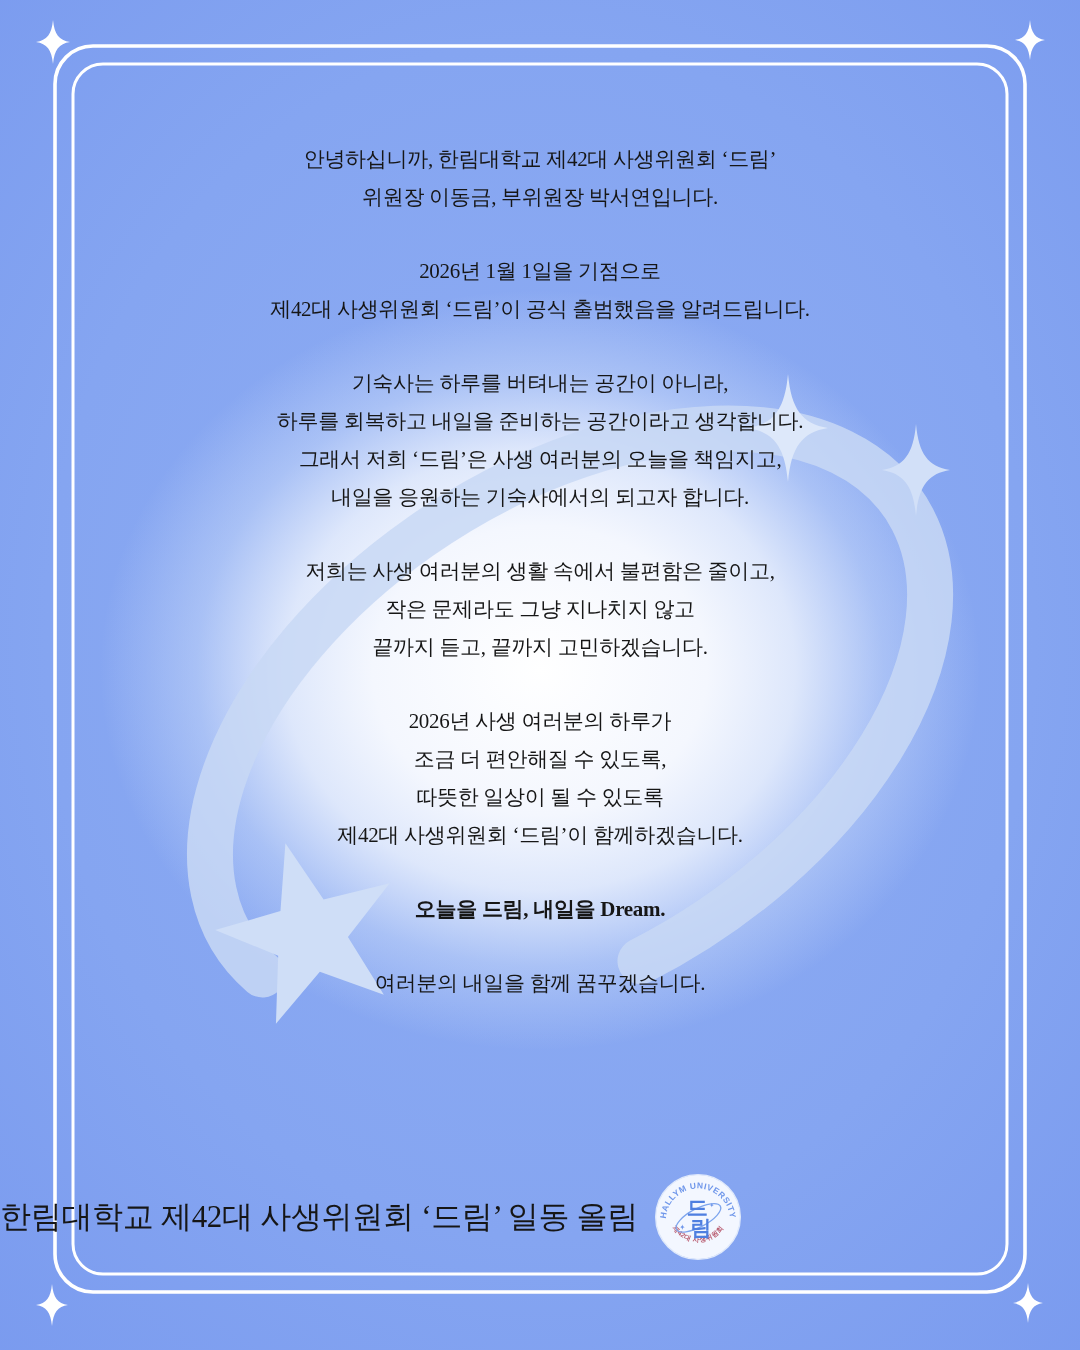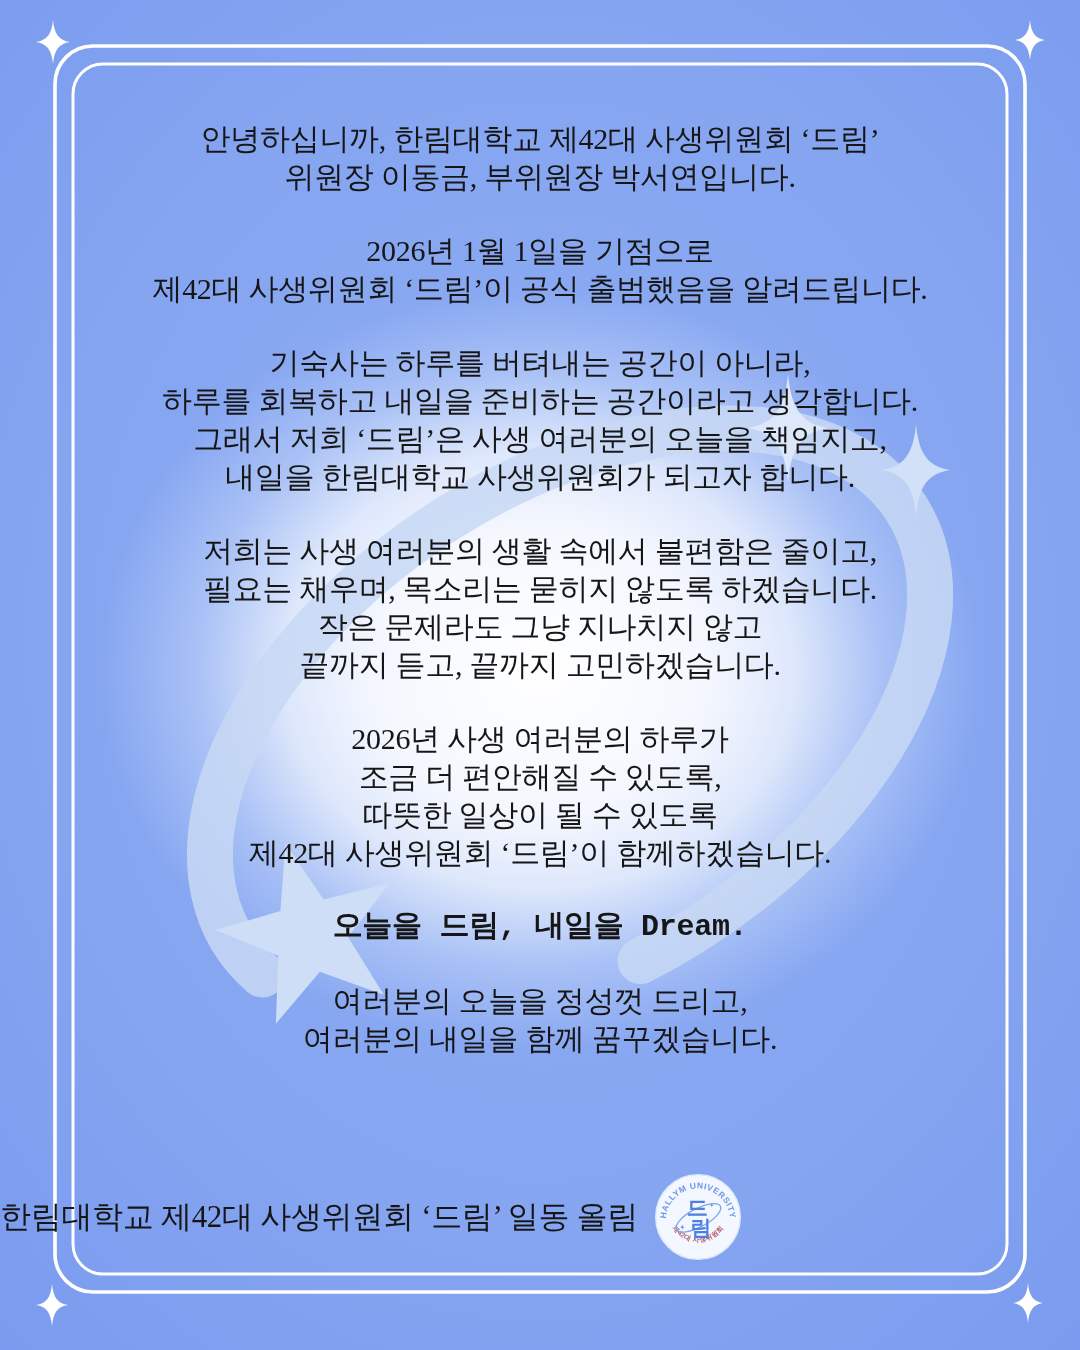--- a/index.html
+++ b/index.html
@@ -13,29 +13,29 @@
         #ffffff 0%, #f4f7fe 38%, rgba(236,242,253,0.85) 58%,
         rgba(214,228,251,0.42) 78%, rgba(195,214,249,0) 100%),
       radial-gradient(ellipse 950px 1150px at 540px 640px,
         #8fadf3 0%, #85a5f1 52%, #7596ee 100%);
   }
   svg.decor, svg.frame {
     position:absolute; left:0; top:0; width:1080px; height:1350px;
     pointer-events:none;
   }
   .content {
-    position:absolute; left:90px; right:90px; top:120px;
+    position:absolute; left:90px; right:90px; top:140px;
     text-align:center;
     color:#161616;
-    font-size:30px;
+    font-size:21px;
     line-height:38px;
     letter-spacing:-0.3px;
   }
   .para { margin:0 0 36px 0; }
-  .slogan { font-weight:bold;font-family:Liberation Mono, monospace; }
+  .slogan { font-weight:bold; }
   .footer {
     position:absolute; left:0; right:0; top:1170px; height:94px;
     display:flex; align-items:center; justify-content:flex-start; gap:14px;
     color:#161616; font-size:31px; letter-spacing:-0.3px;
   }
   .logo { width:92px; height:92px; flex:0 0 auto; }
 </style>
 </head>
 <body>
 
@@ -72,41 +72,39 @@
 
     <div class="para">
       <div>2026년 1월 1일을 기점으로</div>
       <div>제42대 사생위원회 ‘드림’이 공식 출범했음을 알려드립니다.</div>
     </div>
 
     <div class="para">
       <div>기숙사는 하루를 버텨내는 공간이 아니라,</div>
       <div>하루를 회복하고 내일을 준비하는 공간이라고 생각합니다.</div>
       <div>그래서 저희 ‘드림’은 사생 여러분의 오늘을 책임지고,</div>
-      <div>내일을 한림대학교 사생위원회가 되고자 합니다.</div>
+      <div>내일을 응원하는 기숙사에서의 되고자 합니다.</div>
     </div>
 
     <div class="para">
       <div>저희는 사생 여러분의 생활 속에서 불편함은 줄이고,</div>
-      <div>필요는 채우며, 목소리는 묻히지 않도록 하겠습니다.</div>
       <div>작은 문제라도 그냥 지나치지 않고</div>
       <div>끝까지 듣고, 끝까지 고민하겠습니다.</div>
     </div>
 
     <div class="para">
       <div>2026년 사생 여러분의 하루가</div>
       <div>조금 더 편안해질 수 있도록,</div>
       <div>따뜻한 일상이 될 수 있도록</div>
       <div>제42대 사생위원회 ‘드림’이 함께하겠습니다.</div>
     </div>
 
     <div class="para slogan">오늘을 드림, 내일을 Dream.</div>
 
     <div class="para">
-      <div>여러분의 오늘을 정성껏 드리고,</div>
       <div>여러분의 내일을 함께 꿈꾸겠습니다.</div>
     </div>
 
   </main>
 
   <div class="footer">
     <div>한림대학교 제42대 사생위원회 ‘드림’ 일동 올림</div>
 
     <svg class="logo" viewBox="-50 -50 100 100">
       <defs>

